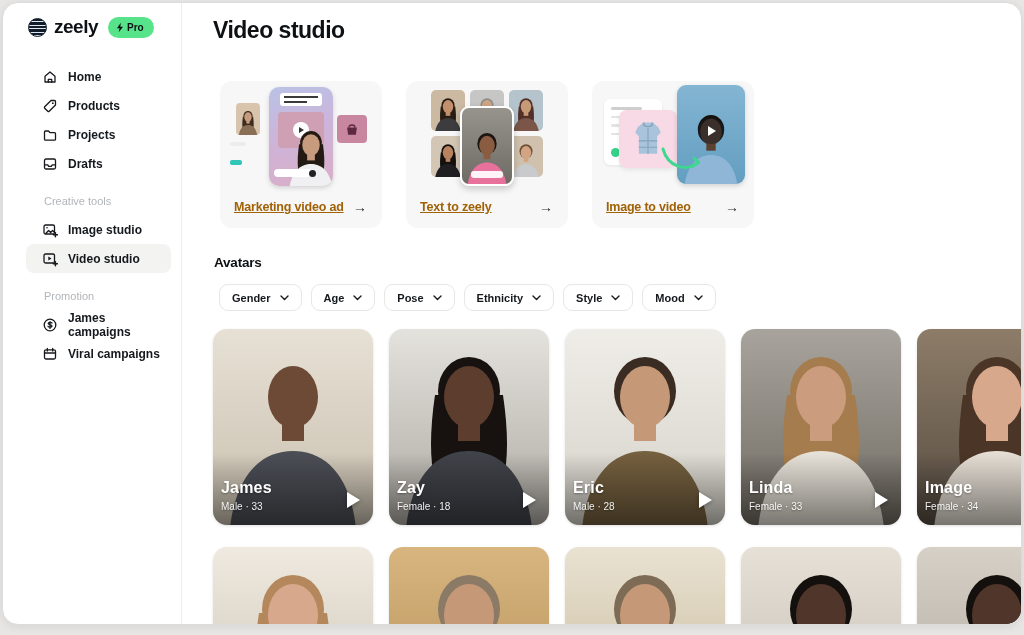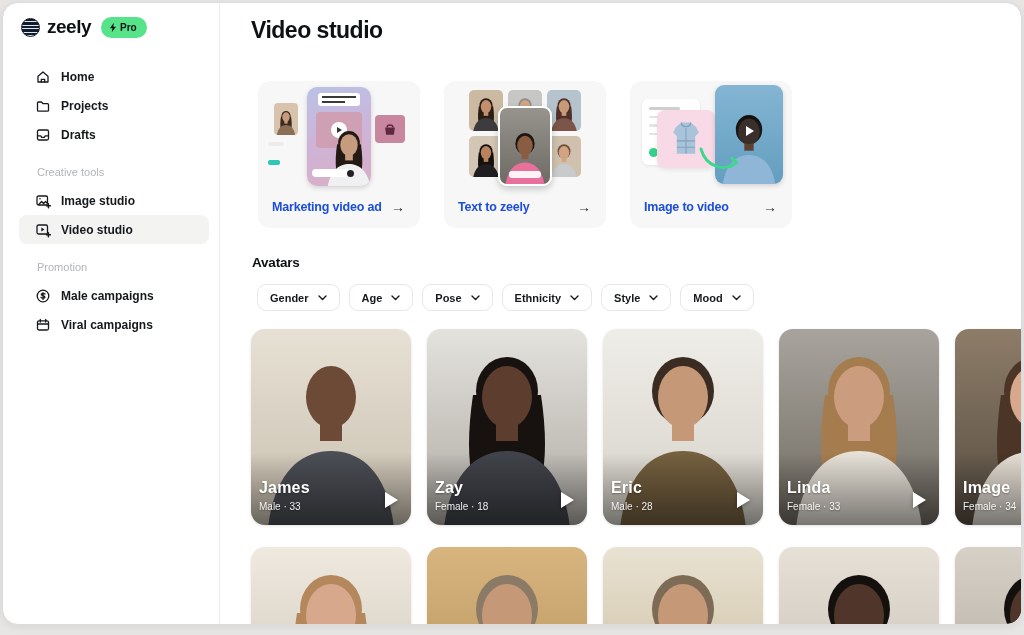--- a/index.html
+++ b/index.html
@@ -7,21 +7,21 @@
   body { font-family: "Liberation Sans", "DejaVu Sans", sans-serif; color: #15191d; }
 
   .window {
     position: absolute; left: 2px; top: 2px; right: 2px; bottom: 10px;
     background: #fff; border: 1px solid #dcdcdc; border-radius: 16px;
     overflow: hidden; box-shadow: 0 2px 8px rgba(0,0,0,.08);
     display: flex;
   }
 
   
-  .sidebar { width: 217px; flex: none; border-right: 1px solid #ececec; padding: 13px 12px 0 18px; }
+  .sidebar { width: 179px; flex: none; border-right: 1px solid #ececec; padding: 13px 12px 0 25px; }
   .brand { display: flex; align-items: center; gap: 7px; padding-left: 0; }
   .logo {
     width: 19px; height: 19px; border-radius: 50%; flex: none;
     background: repeating-linear-gradient(180deg, #101c2b 0 2.4px, #dfe6ee 2.4px 3.4px);
     border: 1px solid #101c2b;
   }
   .brand-name { font-size: 19px; font-weight: 700; letter-spacing: -0.5px; color: #0d1114; }
   .pro-badge {
     display: inline-flex; align-items: center; gap: 3px; margin-left: 3px;
     background: #57e389; border: none; border-radius: 999px;
@@ -41,21 +41,21 @@
   .main { flex: 1; padding: 14px 0 0 31px; overflow: hidden; position: relative; }
   h1.page-title { font-size: 23px; font-weight: 700; letter-spacing: -0.5px; color: #0d1114; }
 
   .tools { display: flex; gap: 24px; margin: 37px 0 0 7px; }
   .tool-card {
     width: 162px; height: 147px; background: #f7f7f7; border-radius: 12px;
     flex: none; cursor: pointer; display: flex; flex-direction: column;
   }
   .illus { position: relative; height: 102px; margin-top: 3px; }
   .tool-foot { display: flex; align-items: center; justify-content: space-between; padding: 14px 15px 0 14px; }
-  .tool-label { font-size: 12.5px; font-weight: 700; letter-spacing: -0.2px; color: #1d4ed8; }
+  .tool-label { font-size: 12.5px; font-weight: 700; letter-spacing: -0.2px; color: #a16207; text-decoration: underline; }
   .arrow { font-size: 14px; color: #2a2d30; line-height: 1; }
 
   
   .i1-phone { position: absolute; left: 50%; top: 3px; transform: translateX(-50%); width: 64px; height: 99px;
     border-radius: 10px; overflow: hidden; box-shadow: 0 2px 5px rgba(0,0,0,.15);
     background: linear-gradient(165deg, #b9c2e6 0%, #cdb4da 45%, #d9aec6 100%); }
   .i1-bubble { position: absolute; top: 6px; left: 11px; width: 42px; height: 13px; background: #fff; border-radius: 3px; }
   .i1-bubble i { display: block; height: 2px; background: #3a3a3a; margin: 3px 4px 0; }
   .i1-bubble i + i { width: 55%; }
   .i1-prod { position: absolute; top: 25px; left: 50%; transform: translateX(-50%); width: 46px; height: 36px;
@@ -162,20 +162,27 @@
     <nav>
       <div class="nav-item">
         <svg class="icon" width="16" height="16" viewBox="0 0 16 16">
             <path d="M3 7.3 L8 3 l5 4.3 V13 H3 Z"></path>
             <path d="M6.3 13 v-2.6 h3.4 V13"></path>
           </svg>
         <span>Home</span>
       </div>
       <div class="nav-item">
         <svg class="icon" width="16" height="16" viewBox="0 0 16 16">
+            <path d="M9 2.5 h3.5 a1 1 0 0 1 1 1 V7 l-6.3 6.3 a1 1 0 0 1 -1.4 0 L2.7 10.2 a1 1 0 0 1 0 -1.4 L9 2.5 Z"></path>
+            <circle cx="10.8" cy="5.2" r="0.9" fill="#16191d" stroke="none"></circle>
+          </svg>
+        <span>Products</span>
+      </div>
+      <div class="nav-item">
+        <svg class="icon" width="16" height="16" viewBox="0 0 16 16">
             <path d="M2.5 5 a1 1 0 0 1 1 -1 h3 l1.6 1.7 h4.4 a1 1 0 0 1 1 1 v5.5 a1 1 0 0 1 -1 1 h-9 a1 1 0 0 1 -1 -1 Z"></path>
           </svg>
         <span>Projects</span>
       </div>
       <div class="nav-item">
         <svg class="icon" width="16" height="16" viewBox="0 0 16 16">
             <rect x="2.5" y="3" width="11" height="10" rx="1.5"></rect>
             <path d="M2.5 8.8 h3.2 l1 1.6 h2.6 l1 -1.6 h3.2"></path>
           </svg>
         <span>Drafts</span>
@@ -199,21 +206,21 @@
           </svg>
         <span>Video studio</span>
       </div>
 
       <div class="nav-label">Promotion</div>
       <div class="nav-item">
         <svg class="icon" width="16" height="16" viewBox="0 0 16 16">
             <circle cx="8" cy="8" r="5.8"></circle>
             <path d="M8 4.6 v6.8 M10 6.1 c-.5 -1.1 -3.6 -1 -3.8 .3 -.2 1.5 4 1 3.8 2.7 -.2 1.3 -3.3 1.3 -4 .2"></path>
           </svg>
-        <span>Male campaigns</span>
+        <span>James campaigns</span>
       </div>
       <div class="nav-item">
         <svg class="icon" width="16" height="16" viewBox="0 0 16 16">
             <rect x="2.5" y="3.8" width="11" height="9.2" rx="1.5"></rect>
             <path d="M5.3 2.5 v2.6 M10.7 2.5 v2.6 M2.5 7 h11"></path>
           </svg>
         <span>Viral campaigns</span>
       </div>
     </nav>
   </aside>

